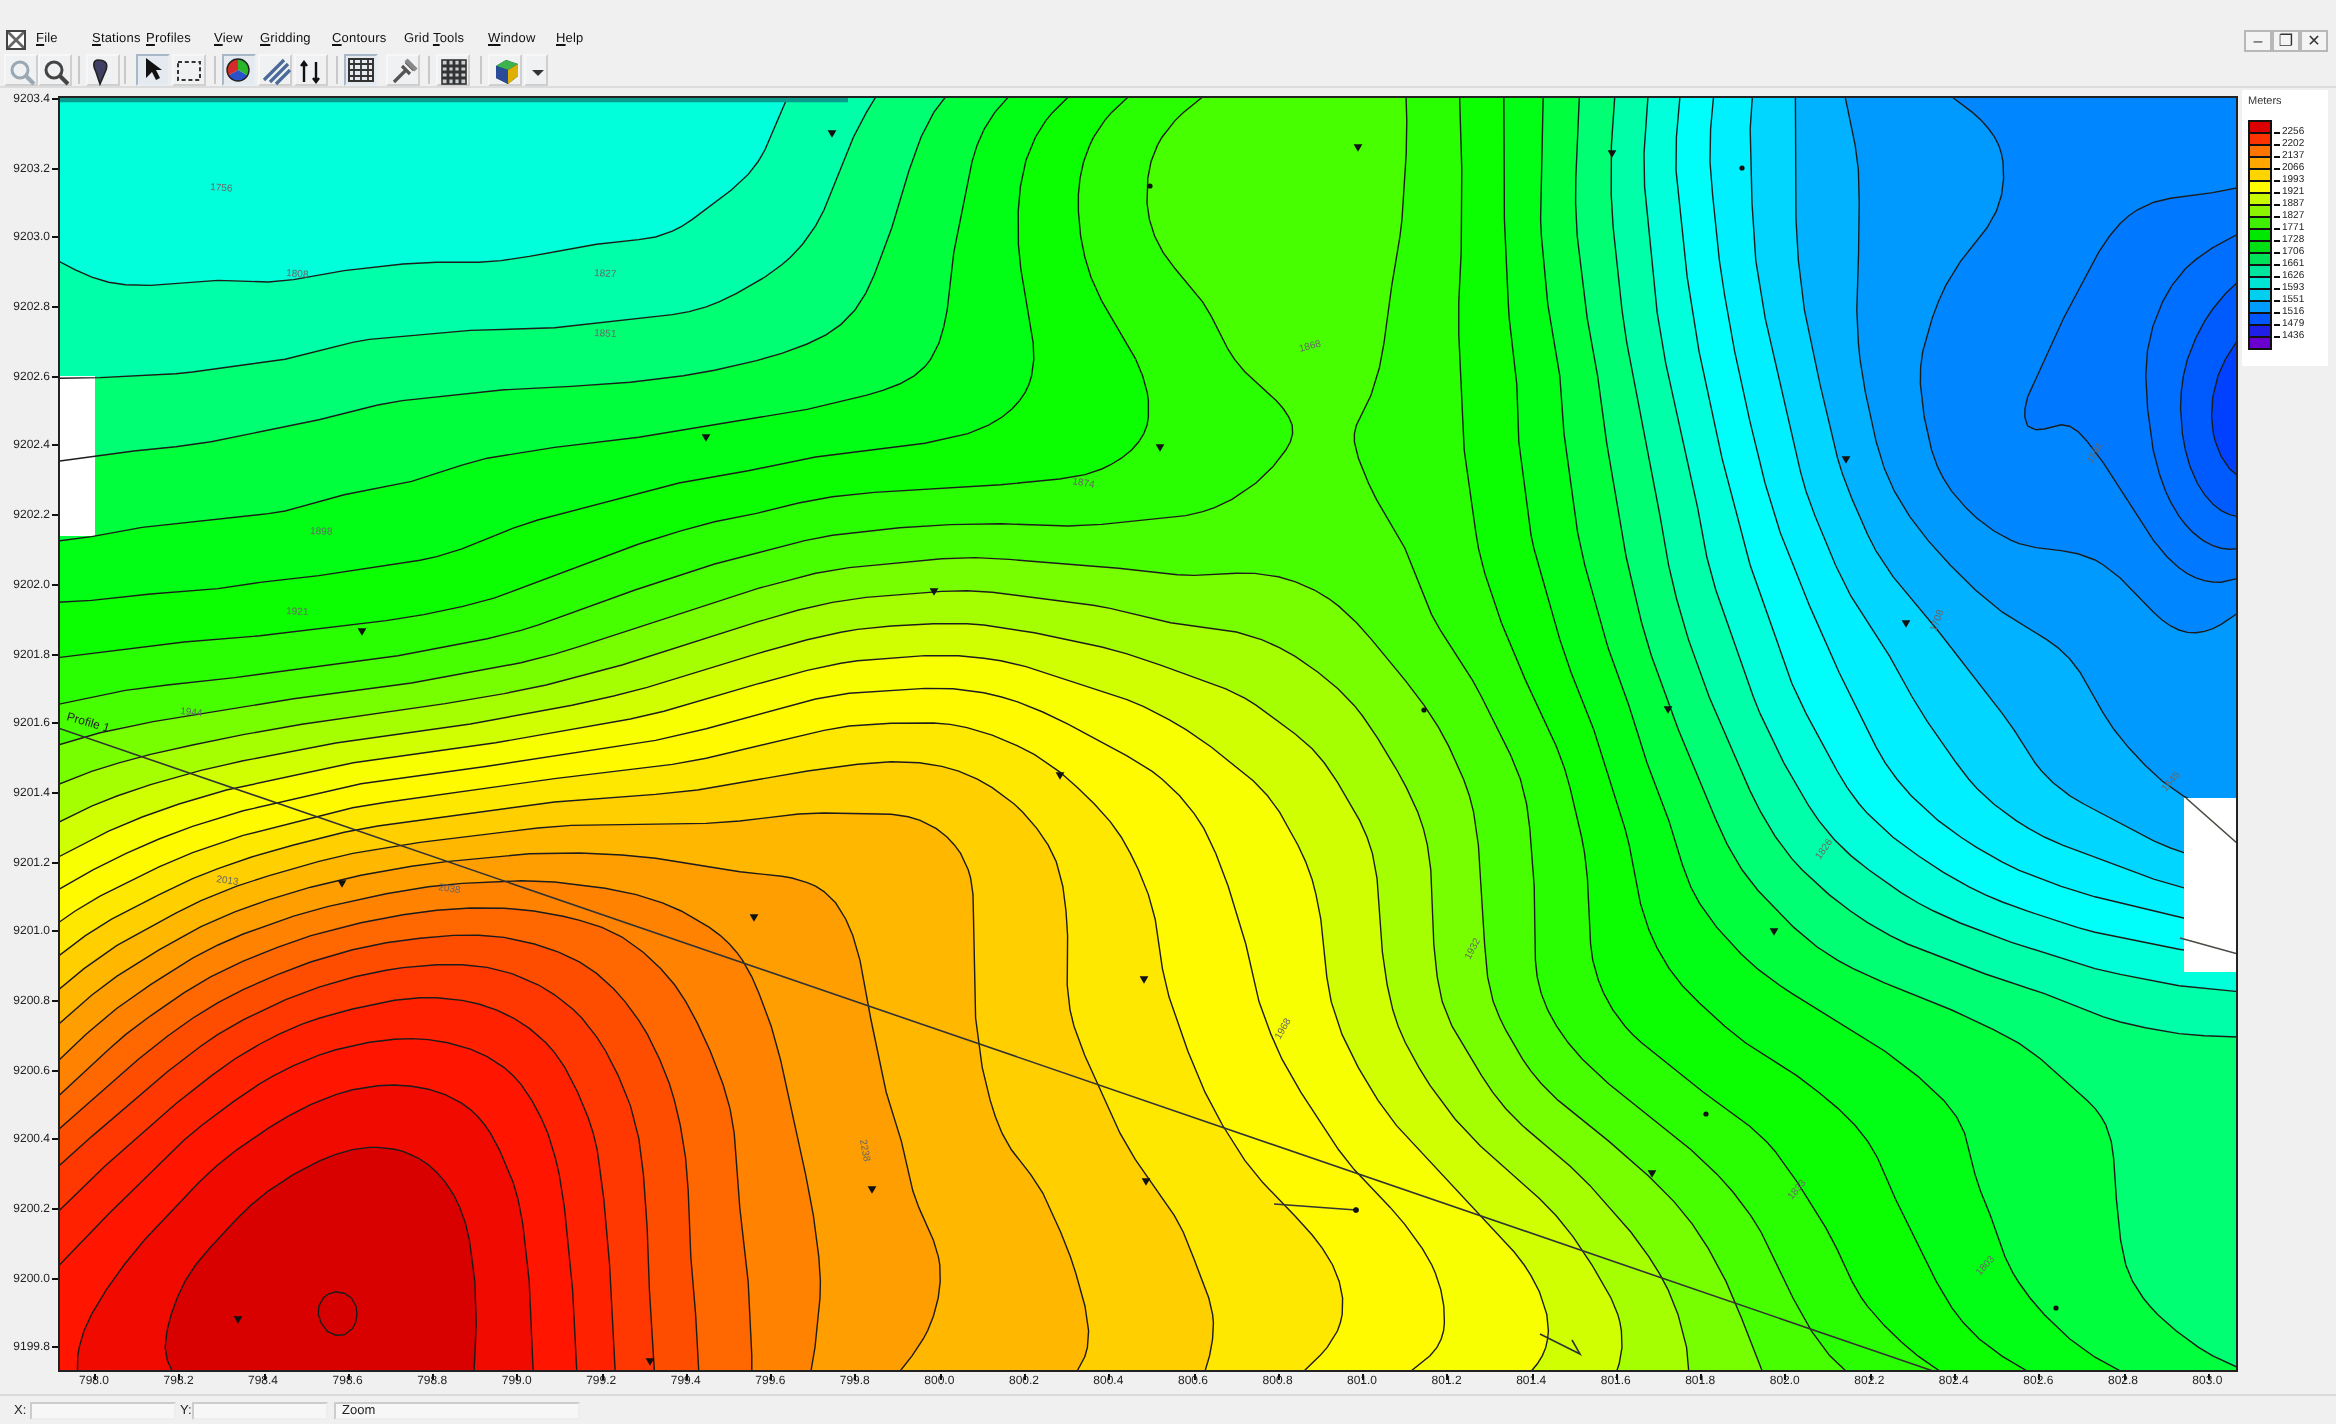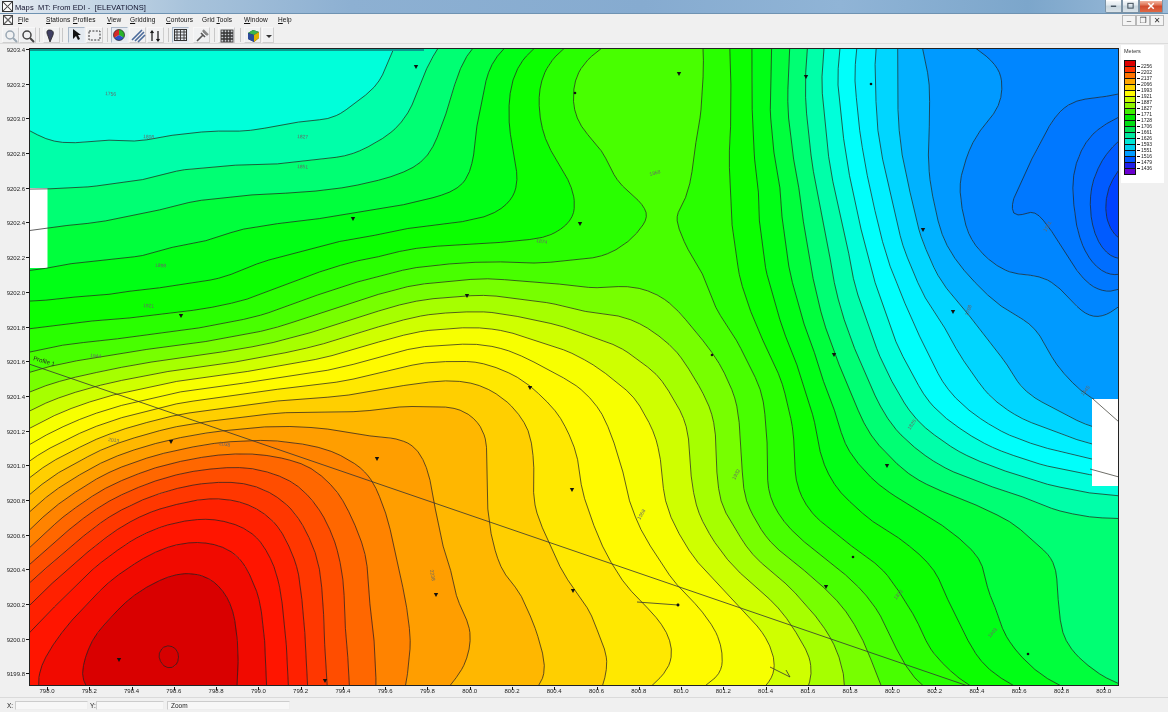--- a/index.html
+++ b/index.html
@@ -31,39 +31,20 @@
 .xl{position:absolute;top:644px;width:28px;text-align:center;font-size:6px;color:#222;line-height:7px}
 .xt{position:absolute;top:642.5px;width:1px;height:3px;background:#111}
 #map{position:absolute;left:29px;top:4px;width:1090px;height:638px}
 #legend{position:absolute;left:1121px;top:1px;width:43px;height:138px;background:#fff}
 #legtitle{position:absolute;left:3px;top:3px;font-size:5.5px;color:#333}
 #statusbar{position:absolute;left:0;top:697px;width:1168px;height:15px;background:#f0f0f0;border-top:1px solid #dadada;font-size:6.5px;color:#222}
 .sfield{position:absolute;top:3px;height:9px;background:#f7f7f7;border:1px solid #cccccc;border-right-color:#eeeeee;border-bottom-color:#eeeeee}
 .slab{position:absolute;top:4px;font-size:6.5px;color:#222}
 </style></head><body>
 <div id="page">
-<div id="titlebar">
- <div id="titleicon"></div>
- <div id="title">Maps&nbsp;&nbsp;MT: From EDI -&nbsp; [ELEVATIONS]</div>
- <div class="capbtn" id="btnmin">
-        <svg class="capg" viewBox="0 0 17 13">
-          <rect x="5.5" y="6" width="6" height="1.6" fill="#44535f"></rect>
-        </svg>
-      </div>
- <div class="capbtn" id="btnmax">
-        <svg class="capg" viewBox="0 0 17 13">
-          <rect x="5.5" y="3.5" width="6" height="5.4" fill="none" stroke="#44535f" stroke-width="1.2"></rect>
-        </svg>
-      </div>
- <div class="capbtn" id="btnclose">
-        <svg class="capg" viewBox="0 0 24 13">
-          <path d="M9 3.5 L15 9.5 M15 3.5 L9 9.5" stroke="#fff" stroke-width="1.6"></path>
-        </svg>
-      </div>
-</div>
 <div id="menubar">
  <div id="mdiicon"></div>
  <div class="mi" style="left:18px"><u>F</u>ile</div>
  <div class="mi" style="left:46px"><u>S</u>tations</div>
  <div class="mi" style="left:73px"><u>P</u>rofiles</div>
  <div class="mi" style="left:107px"><u>V</u>iew</div>
  <div class="mi" style="left:130px"><u>G</u>ridding</div>
  <div class="mi" style="left:166px"><u>C</u>ontours</div>
  <div class="mi" style="left:202px">Grid <u>T</u>ools</div>
  <div class="mi" style="left:244px"><u>W</u>indow</div>

